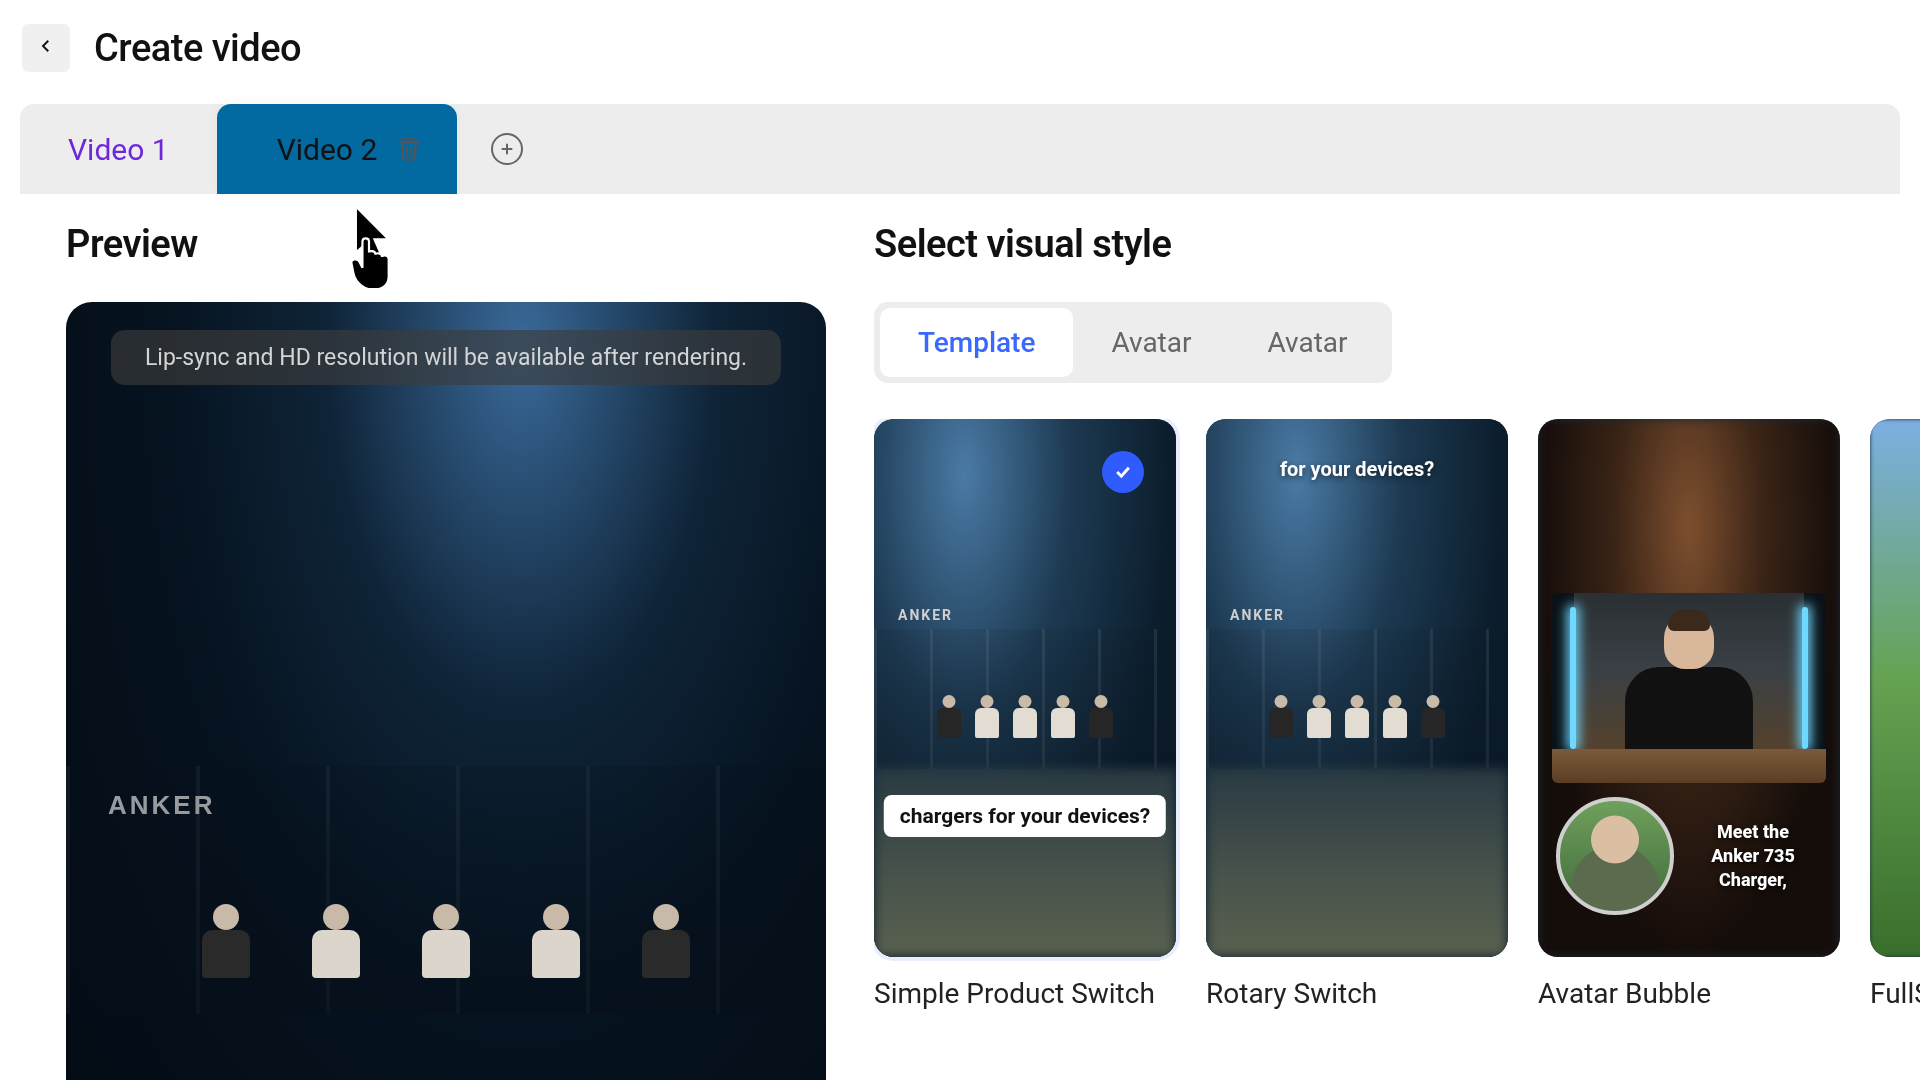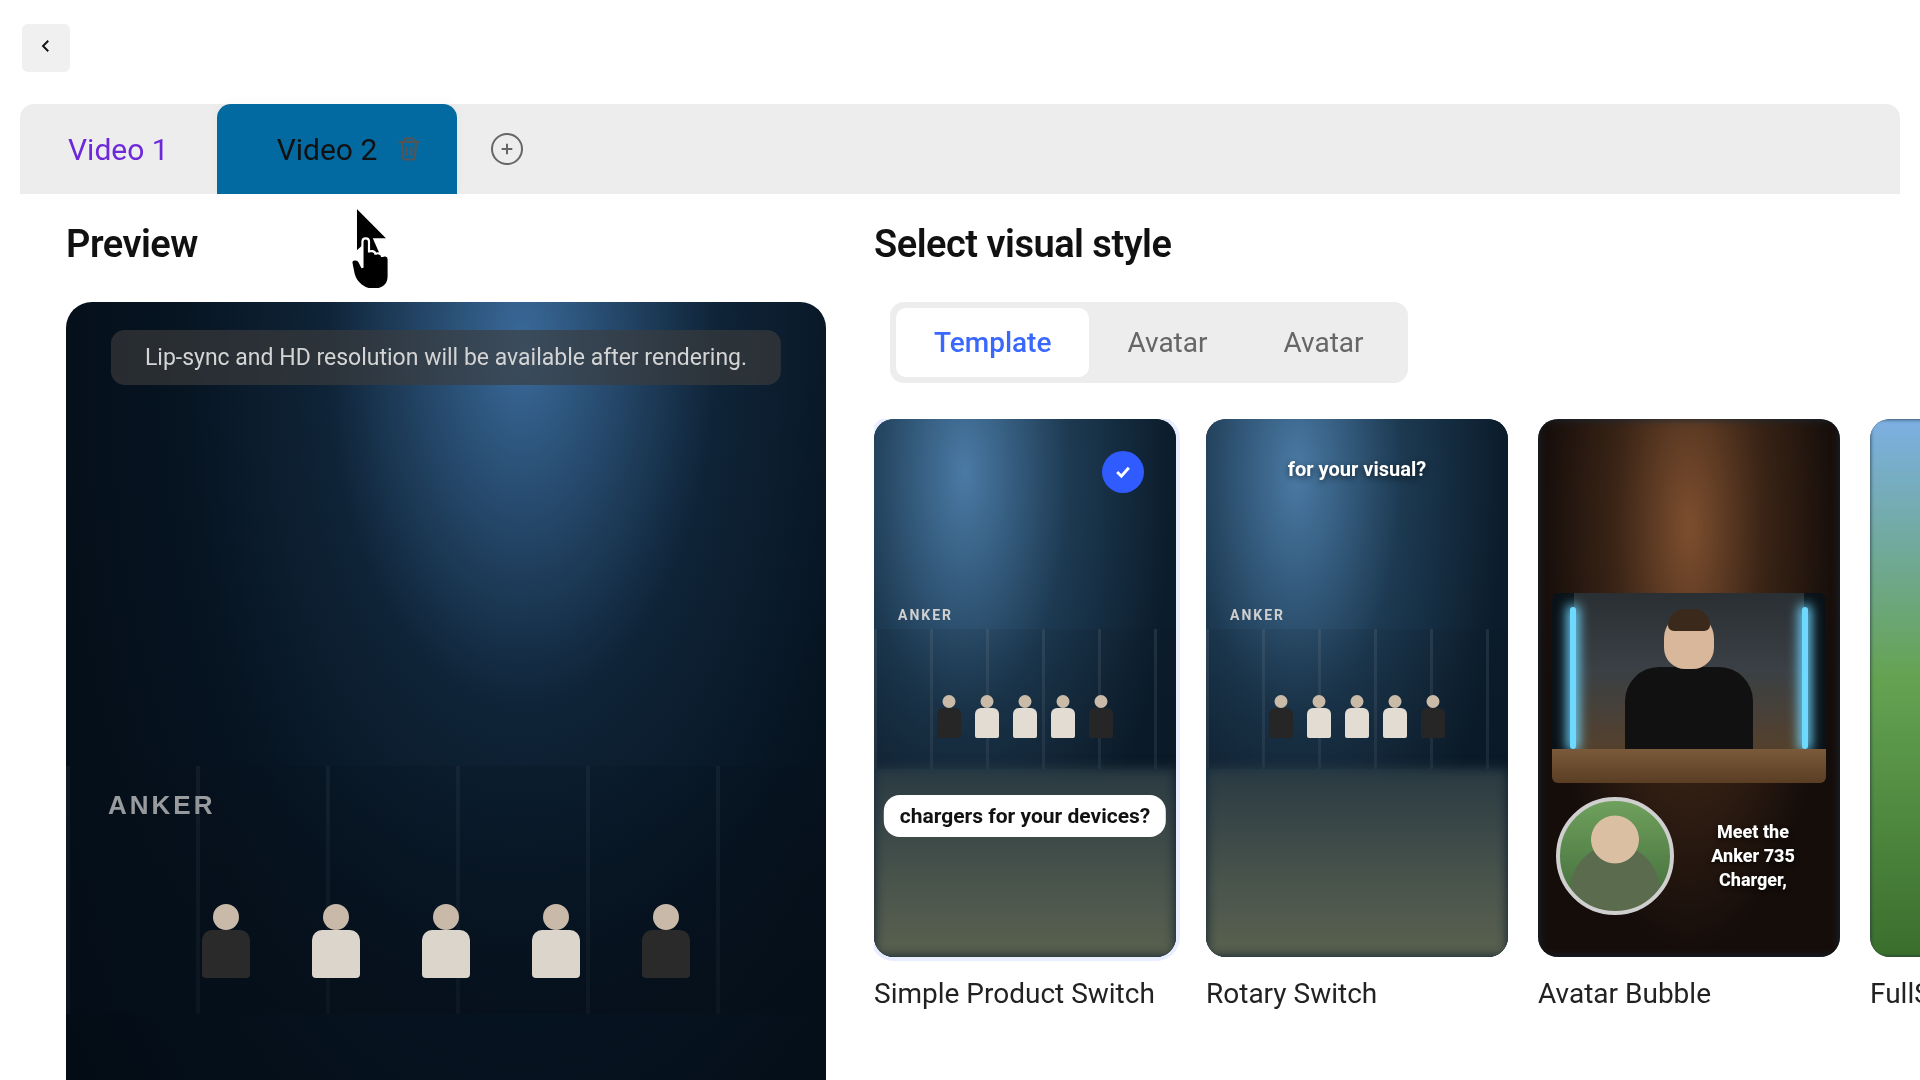--- a/index.html
+++ b/index.html
@@ -184,21 +184,20 @@
   }
 
   
   .style-col { flex: 1; }
   .style-tabs {
     display: inline-flex;
     background: #ededed;
     border-radius: 14px;
     padding: 6px;
     margin-bottom: 36px;
-    margin-left: 16px;
   }
   .style-tab {
     padding: 18px 38px;
     font-size: 28px;
     color: #666;
     border-radius: 10px;
     cursor: pointer;
     display: flex;
     align-items: center;
   }
@@ -280,21 +279,21 @@
   }
   .caption-pill {
     position: absolute;
     left: 50%; transform: translateX(-50%);
     bottom: 120px;
     background: #fff;
     color: #111;
     font-size: 21px;
     font-weight: 700;
     padding: 9px 16px;
-    border-radius: 16px;
+    border-radius: 8px;
     white-space: nowrap;
   }
   .caption-top {
     position: absolute;
     top: 38px; left: 0; right: 0;
     text-align: center;
     color: #fff;
     font-size: 20px;
     font-weight: 700;
     text-shadow: 0 2px 6px rgba(0,0,0,0.6);
@@ -407,20 +406,21 @@
 <body>
 
 <div class="header">
   <div class="back-btn">
     <span>
       <svg viewBox="0 0 24 24">
           <polyline points="15 5 8 12 15 19"></polyline>
         </svg>
     </span>
   </div>
+  <div class="header-title">Create video</div>
 </div>
 
 <div class="tabs-bar">
   <div class="tab inactive">
     <span>Video 1</span>
   </div>
   <div class="tab active">
     <span>Video 2</span>
     <span class="trash">
       <svg viewBox="0 0 24 24">
@@ -495,21 +495,21 @@
                 <polyline points="5 12 10 17 19 7"></polyline>
               </svg>
           </div>
         </div>
         <div class="template-label">Simple Product Switch</div>
       </div>
 
       <div class="template-card">
         <div class="thumb">
           <div class="airport"></div>
-          <div class="caption-top">for your visual?</div>
+          <div class="caption-top">for your devices?</div>
           <div class="airport-brand">ANKER</div>
           <div class="airport-mid">
             <div class="mini-person dark"></div>
             <div class="mini-person"></div>
             <div class="mini-person"></div>
             <div class="mini-person"></div>
             <div class="mini-person dark"></div>
           </div>
           <div class="airport-blur"></div>
         </div>

